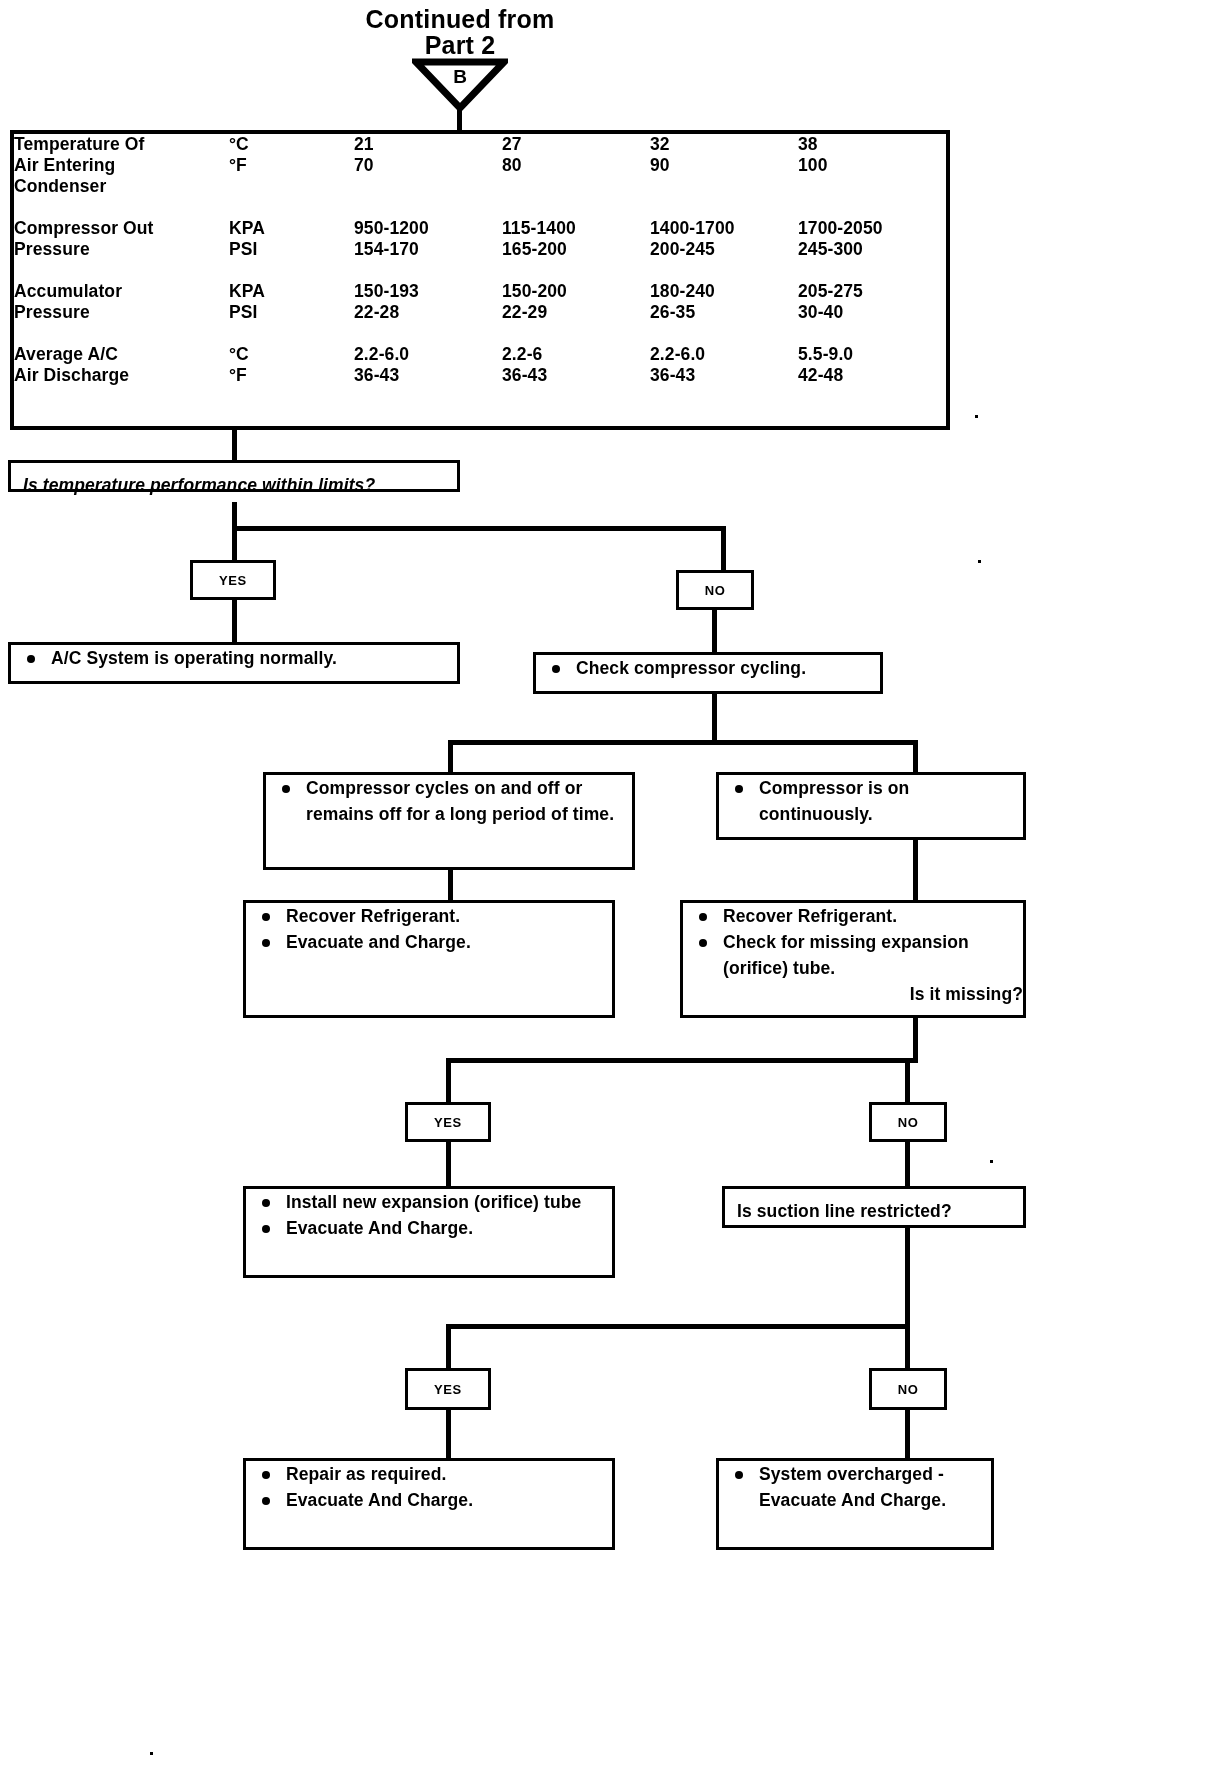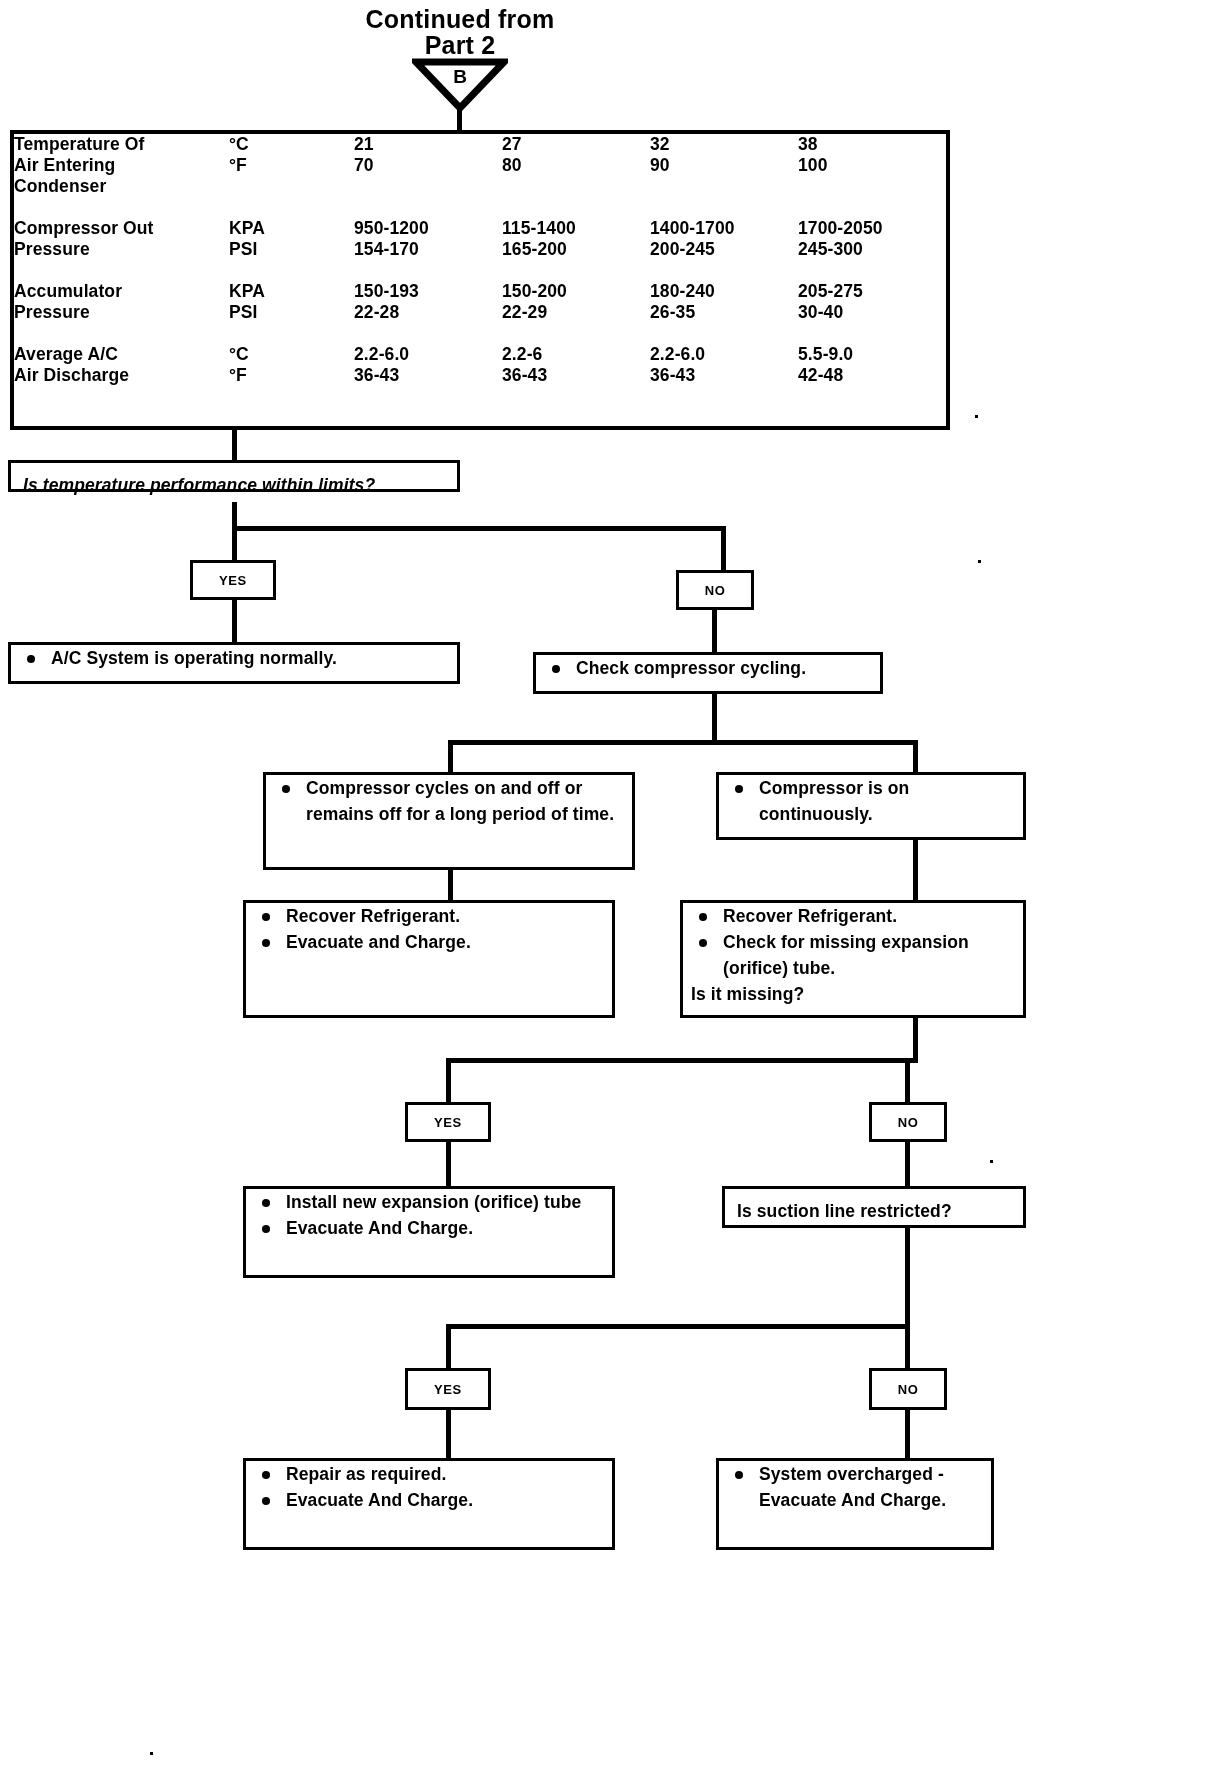--- a/index.html
+++ b/index.html
@@ -50,21 +50,21 @@
   }
   ul.blist{margin:0;padding:0;list-style:none;}
   ul.blist li{
     position:relative;padding-left:40px;line-height:26px;
     margin:0;
   }
   ul.blist li::before{
     content:"";position:absolute;left:16px;top:10px;
     width:8px;height:8px;border-radius:50%;background:#000;
   }
-  ul.blist li.nobullet{padding-left:8px;}
+  ul.blist li.nobullet{padding-left:0;text-align:right;}
   ul.blist li.nobullet::before{display:none;}
   .plain{line-height:26px;}
   .centered{}
   .speck{position:absolute;background:#000;width:3px;height:3px;}
 </style>
 </head>
 <body>
 
 <div class="hdr" style="left:330px;top:6px;width:260px;">
   <div>Continued from</div>

